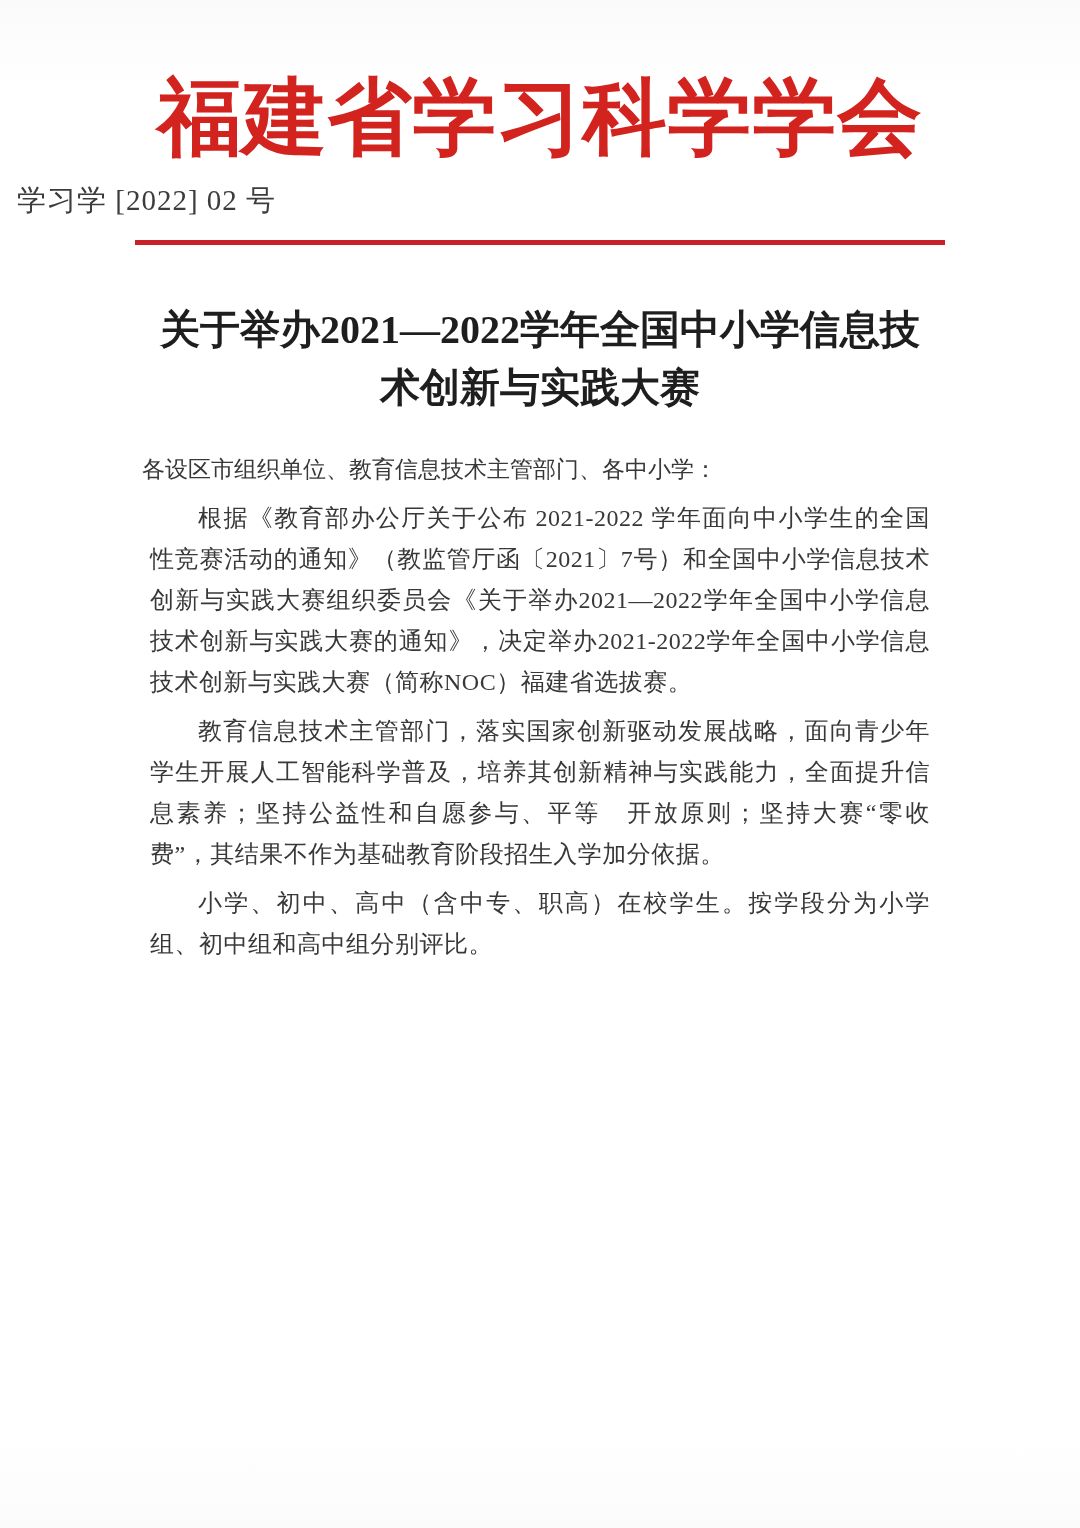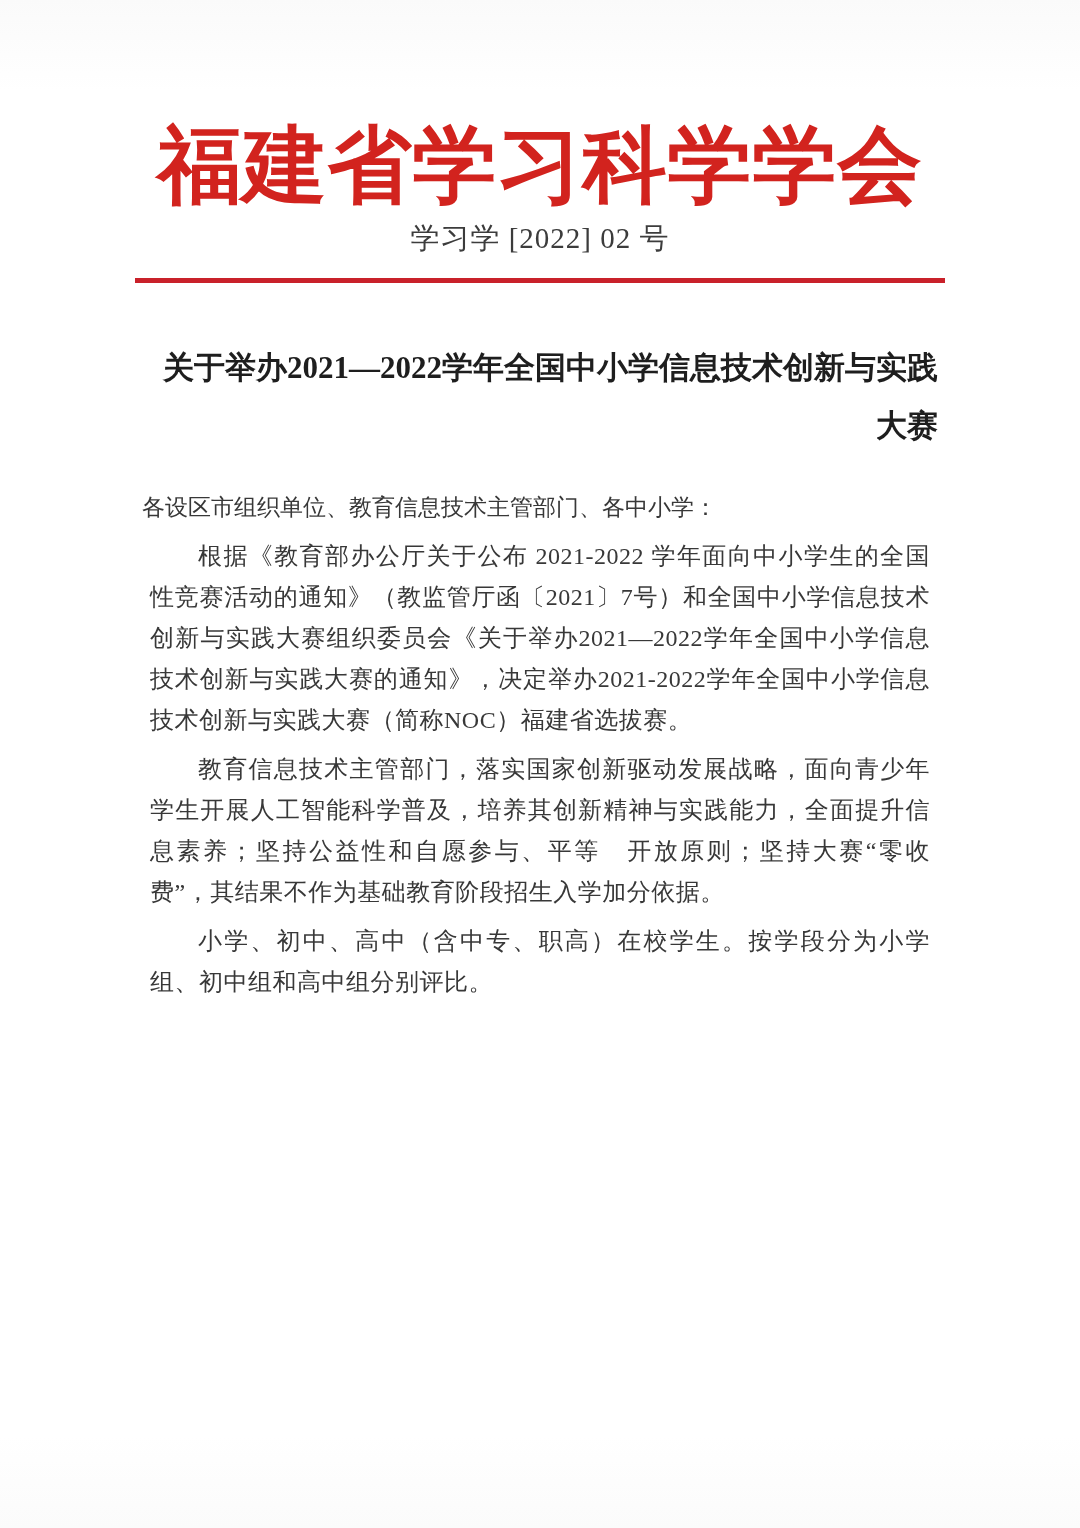--- a/index.html
+++ b/index.html
@@ -16,50 +16,51 @@
       linear-gradient(180deg, #fafafa 0%, #ffffff 6%, #ffffff 94%, #fbfbfb 100%),
       #ffffff;
     font-family: "Liberation Serif", "DejaVu Serif", serif;
     color: #383838;
     overflow: hidden;
   }
   .content {
     padding: 0 142px;
   }
   .org-title {
-    margin-top: 120px;
+    margin-top: 72px;
     text-align: center;
     font-size: 84px;
     line-height: 1.1;
     font-weight: bold;
     color: #d2231e;
     letter-spacing: 1px;
     white-space: nowrap;
   }
   .doc-number {
-    margin-top: 8px;
-    text-align: center;
+    margin-top: 18px;
+    text-align: left;
     font-size: 29px;
     line-height: 36px;
     color: #3c3c3c;
     letter-spacing: 1px;
+    padding-left: 17px;
   }
   .red-rule {
     width: 810px;
     height: 5px;
     margin: 22px auto 0 auto;
     background: #c9212a;
     border: none;
   }
   .doc-title {
     margin-top: 56px;
-    text-align: right;
+    text-align: center;
     font-weight: bold;
     color: #1e1e1e;
-    font-size: 31px;
+    font-size: 40px;
   }
   .doc-title .title-line {
     line-height: 58px;
   }
   .salutation {
     margin-top: 32px;
     font-size: 23px;
     line-height: 41px;
     text-align: left;
   }

